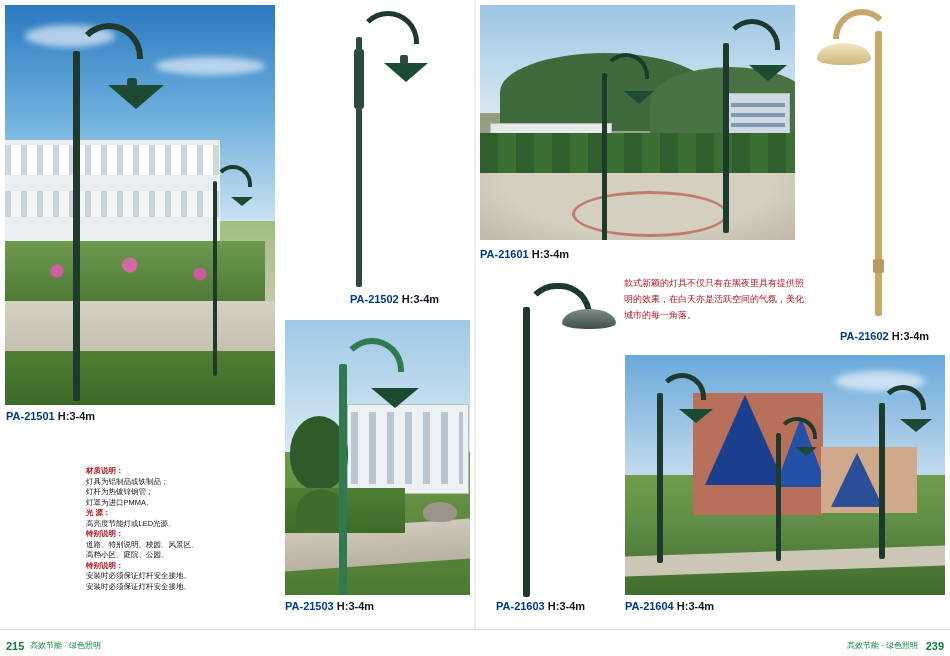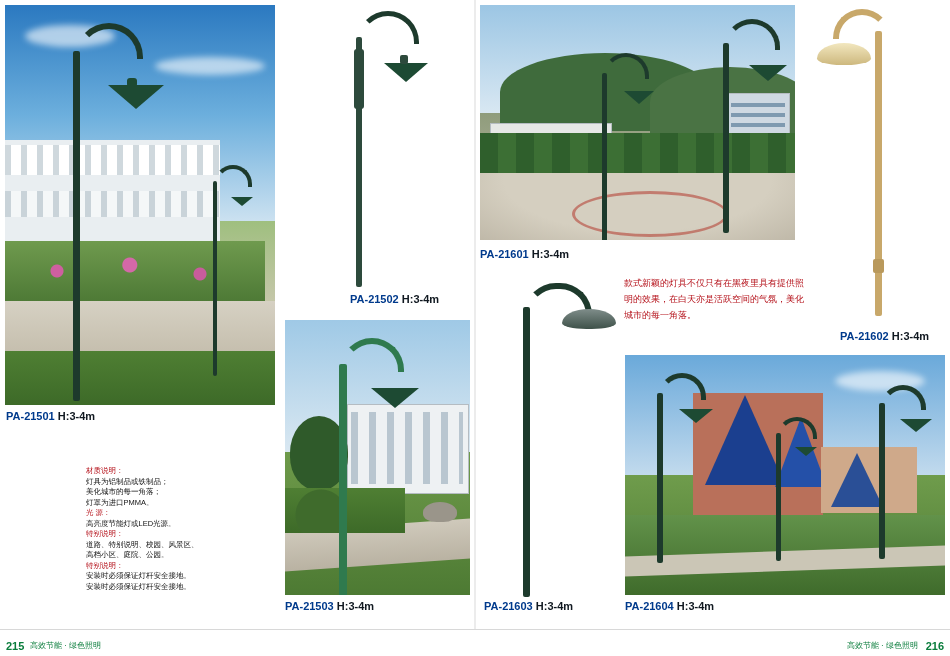--- a/index.html
+++ b/index.html
@@ -34,21 +34,21 @@
   .shade{position:absolute;width:0;height:0;border-left:17px solid transparent;
          border-right:17px solid transparent;border-top:14px solid #1d4a33;}
   .shade.sm{border-left-width:11px;border-right-width:11px;border-top-width:9px;}
 
   
   .cap{position:absolute;font-size:11px;font-weight:bold;color:#101820;white-space:nowrap;}
   .cap .code{color:#003a8c;}
 
   
   .spec{position:absolute;left:86px;top:466px;width:200px;font-size:7.5px;line-height:10.5px;color:#111;}
-  .spec .hd{color:#b5121b;font-weight:normal;}
+  .spec .hd{color:#b5121b;font-weight:bold;}
   .spec .ln{white-space:nowrap;}
 
   
   .note{position:absolute;left:624px;top:275px;width:180px;font-size:9px;line-height:16px;color:#b5121b;}
 
   
   .footer-bar{position:absolute;bottom:0;left:0;width:950px;height:26px;background:#ffffff;border-top:1px solid #d8d8d8;}
   .pgnum{position:absolute;bottom:4px;font-size:11px;font-weight:bold;color:#0a7d3c;}
   .pgnum.l{left:6px;}
   .pgnum.r{right:6px;}
@@ -177,21 +177,21 @@
     <span>H:3-4m</span>
   </div>
 
   <div style="position:absolute;left:485px;top:275px;width:130px;height:320px;background:#ffffff;">
     <div class="lamp" style="left:34px;top:8px;">
       <div class="arm" style="left:5px;top:0;width:56px;height:26px;border-width:6px;"></div>
       <div class="pole" style="left:4px;top:24px;width:7px;height:290px;"></div>
       <div style="position:absolute;left:43px;top:26px;width:54px;height:20px;background:linear-gradient(#7f8d8a,#3e5149);border-radius:50% 50% 45% 45%/70% 70% 30% 30%;"></div>
     </div>
   </div>
-  <div class="cap" style="left:484px;top:600px;">
+  <div class="cap" style="left:496px;top:600px;">
     <span class="code">PA-21603 </span>
     <span>H:3-4m</span>
   </div>
 
   <div class="photo" style="left:625px;top:355px;width:320px;height:240px;">
     <div class="sky" style="height:52%;background:linear-gradient(#6aa9da,#c5dcee);"></div>
     <div class="ground" style="height:50%;background:linear-gradient(#6f9c4c,#4e7a33);"></div>
     <div class="cloud" style="left:210px;top:16px;width:90px;height:20px;"></div>
 
     <div style="position:absolute;left:68px;top:38px;width:130px;height:128px;background:#b9705a;"></div>
@@ -219,34 +219,34 @@
     </div>
   </div>
   <div class="cap" style="left:625px;top:600px;">
     <span class="code">PA-21604 </span>
     <span>H:3-4m</span>
   </div>
 
   <div class="spec">
     <div class="hd ln">材质说明：</div>
     <div class="ln">灯具为铝制品或铁制品；</div>
-    <div class="ln">美化城市的每一角落；</div>
+    <div class="ln">灯杆为热镀锌钢管；</div>
     <div class="ln">灯罩为进口PMMA。</div>
     <div class="hd ln">光    源：</div>
     <div class="ln">高亮度节能灯或LED光源。</div>
     <div class="hd ln">特别说明：</div>
     <div class="ln">道路、特别说明、校园、风景区、</div>
     <div class="ln">高档小区、庭院、公园。</div>
     <div class="hd ln">特别说明：</div>
     <div class="ln">安装时必须保证灯杆安全接地。</div>
     <div class="ln">安装时必须保证灯杆安全接地。</div>
   </div>
 
   <div class="note">款式新颖的灯具不仅只有在黑夜里具有提供照明的效果，在白天亦是活跃空间的气氛，美化城市的每一角落。</div>
 
   <div class="spine"></div>
   <div class="footer-bar"></div>
   <div class="pgnum l">215</div>
   <div class="ftxt l">高效节能 · 绿色照明</div>
-  <div class="pgnum r">216</div>
+  <div class="pgnum r">239</div>
   <div class="ftxt r">高效节能 · 绿色照明</div>
 
 </div>
 
 </body></html>

